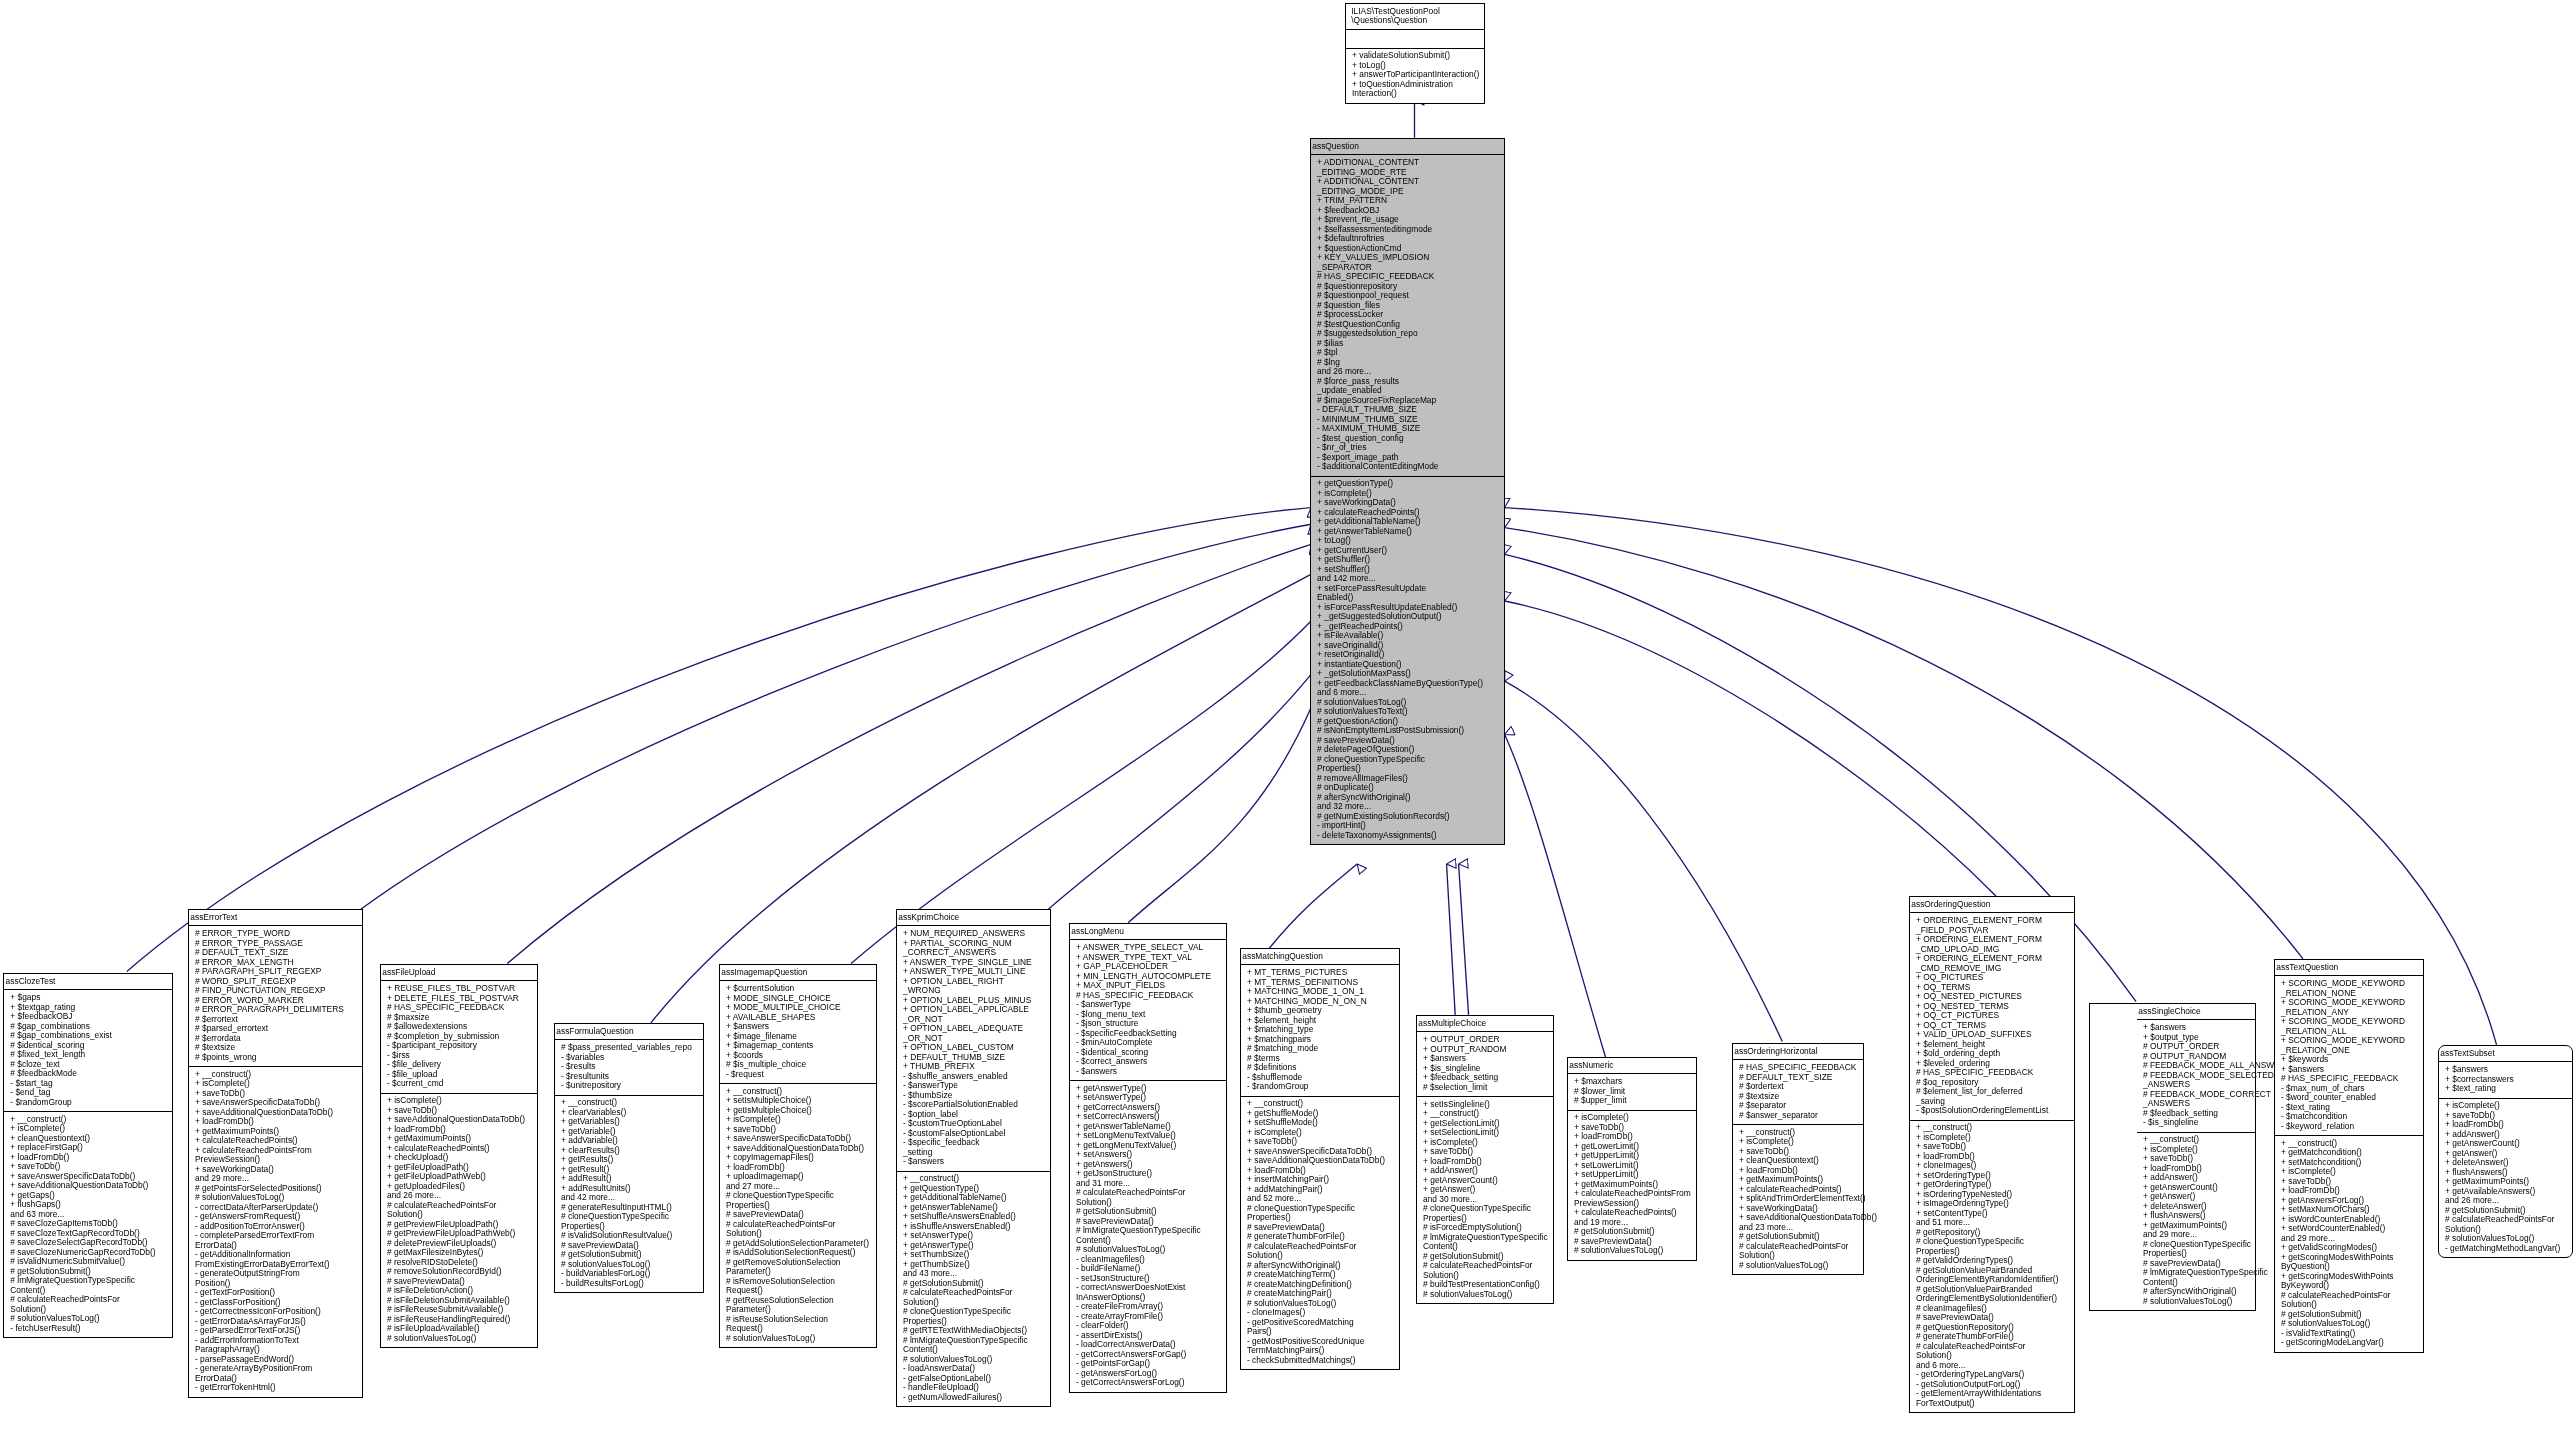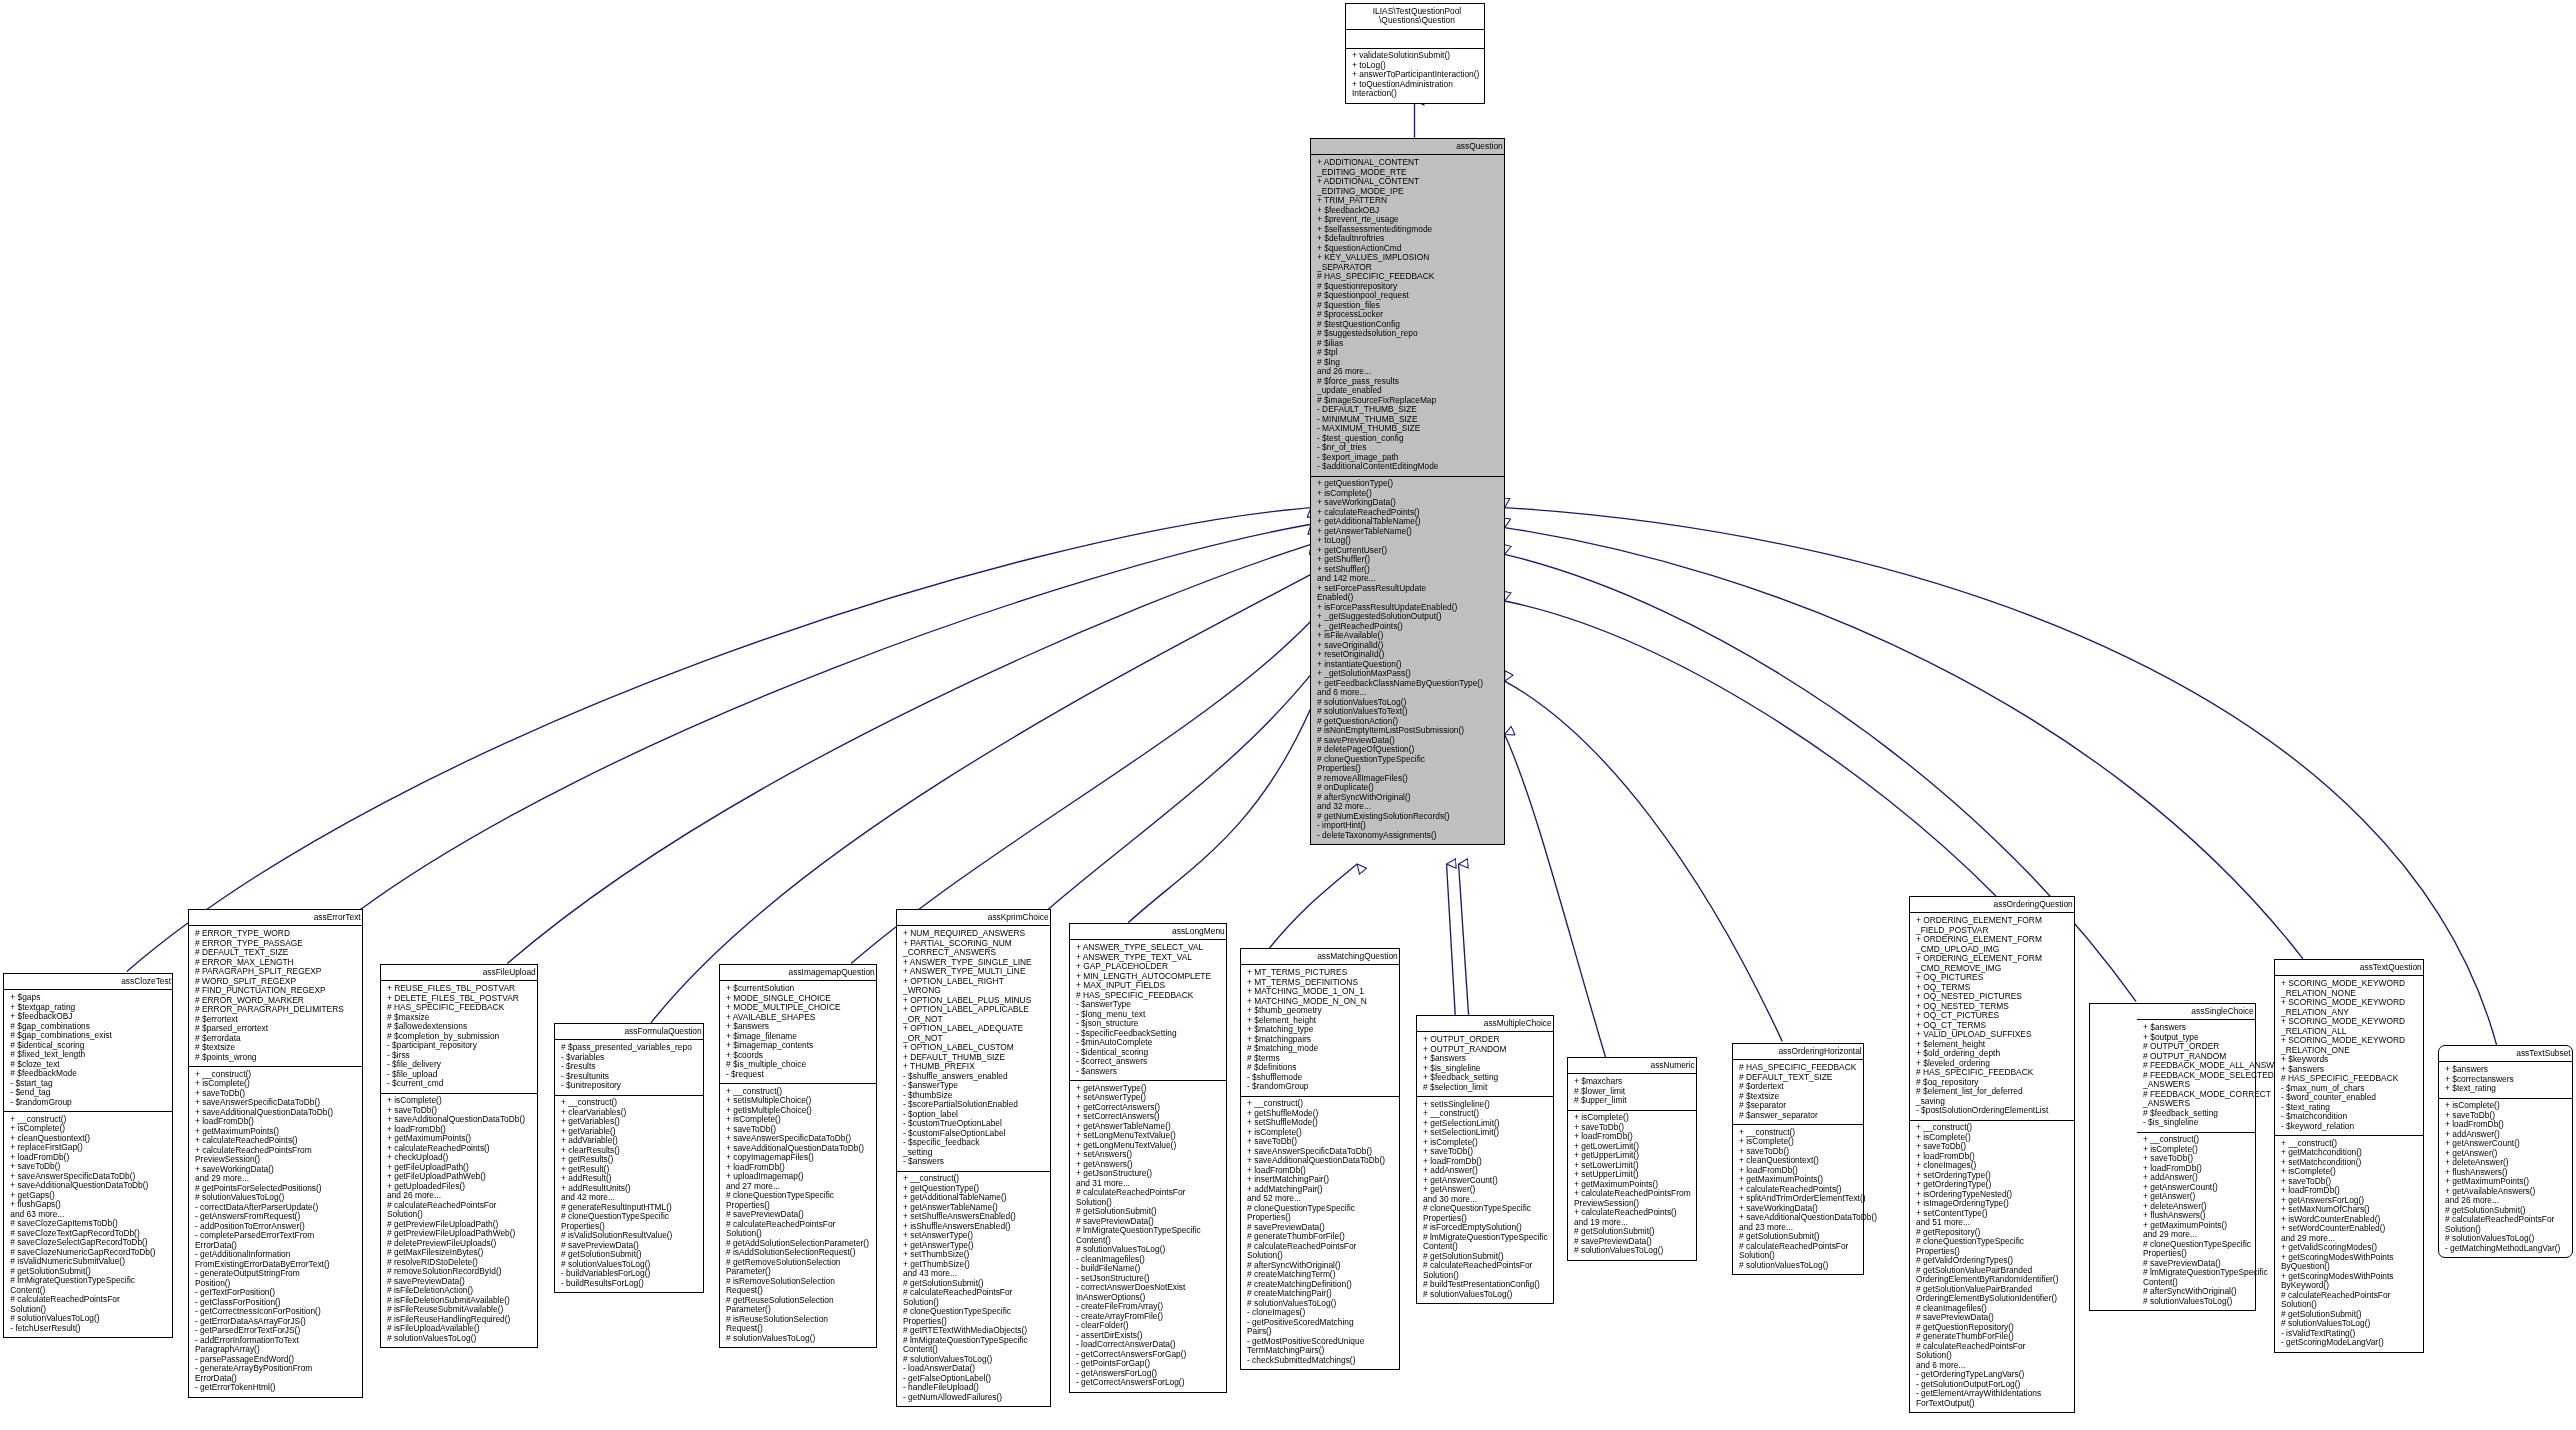--- a/index.html
+++ b/index.html
@@ -2,21 +2,21 @@
 <html style="font-size:10.7px"><head>
 <meta charset="utf-8">
 <style>
   html, body { margin:0; padding:0; background:#ffffff; }
   body { width:2576px; height:1431px; position:relative; overflow:hidden;
          font-family:"Liberation Sans", sans-serif; }
   #edges { position:absolute; left:0; top:0; width:2576px; height:1431px; pointer-events:none; }
   .cls { position:absolute; border:1.3px solid #000; background:#fff; box-sizing:border-box;
          font-size:8.4px; line-height:9.5px; color:#000; }
   .cls.base { background:#bfbfbf; }
-  .cls .title { text-align:right; padding:2.7px 1.3px 3.3px; border-bottom:1.3px solid #000; white-space:nowrap; }
+  .cls .title { text-align:left; padding:2.7px 1.3px 3.3px; border-bottom:1.3px solid #000; white-space:nowrap; }
   .cls .sec { padding:2.7px 4px 4px 6px; border-bottom:1.3px solid #000; min-height:9.3px; }
   .cls .sec:last-child { border-bottom:none; }
   .cls .ln { white-space:pre; }
 </style>
 </head>
 <body>
 
 <svg id="edges" xmlns="http://www.w3.org/2000/svg" viewBox="0 0 3859 2143" width="2576" height="1431">
   <defs>
     <marker id="tri" markerWidth="16" markerHeight="16" refX="8" refY="1" orient="auto-start-reverse" markerUnits="userSpaceOnUse">
@@ -42,21 +42,21 @@
     <path d="M2406,1586 C2350,1400 2300,1200 2254,1100" marker-end="url(#tri)"></path>
     <path d="M2670,1560 C2550,1300 2400,1100 2254,1020" marker-end="url(#tri)"></path>
     <path d="M2990,1342 C2800,1150 2500,950 2254,900" marker-end="url(#tri)"></path>
     <path d="M3200,1500 C2950,1150 2550,900 2254,830" marker-end="url(#tri)"></path>
     <path d="M3450,1436 C3150,1050 2650,850 2254,790" marker-end="url(#tri)"></path>
     <path d="M3740,1565 C3600,1050 2900,800 2254,760" marker-end="url(#tri)"></path>
   </g>
 </svg>
 
 <div class="cls" style="left:1345px; top:3.3px; width:140px;">
-  <div class="title" style="text-align:center; padding-left:5.3px;">
+  <div class="title" style="text-align:left; padding-left:5.3px;">
     <div>ILIAS\TestQuestionPool</div>
     <div>\Questions\Question</div>
   </div>
   <div class="sec" style="height:10.7px;"></div>
   <div class="sec">
       <div class="ln">+ validateSolutionSubmit()</div>
       <div class="ln">+ toLog()</div>
       <div class="ln">+ answerToParticipantInteraction()</div>
       <div class="ln">+ toQuestionAdministration</div>
       <div class="ln">Interaction()</div>

